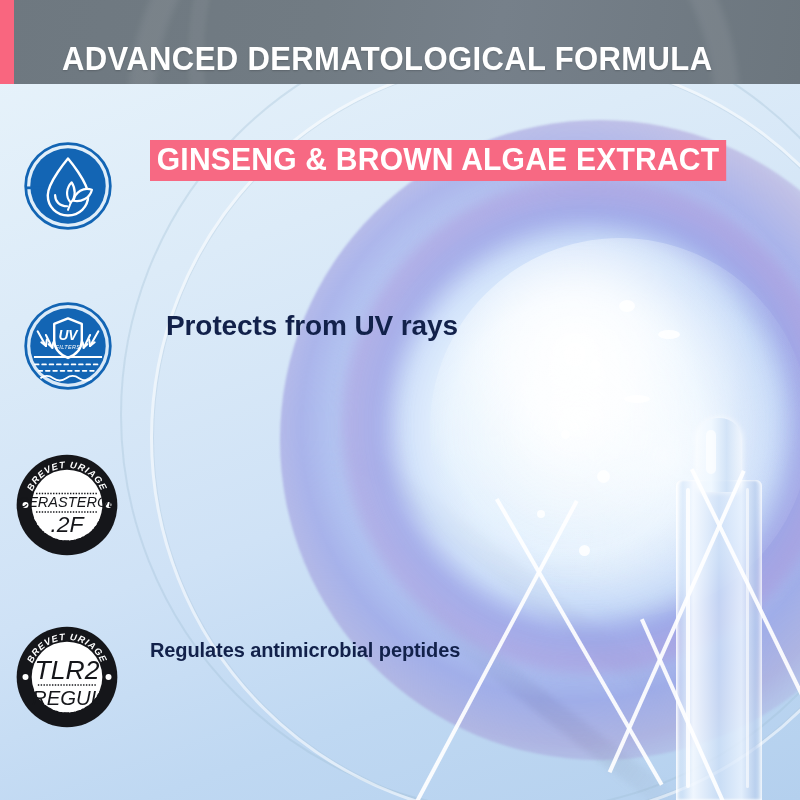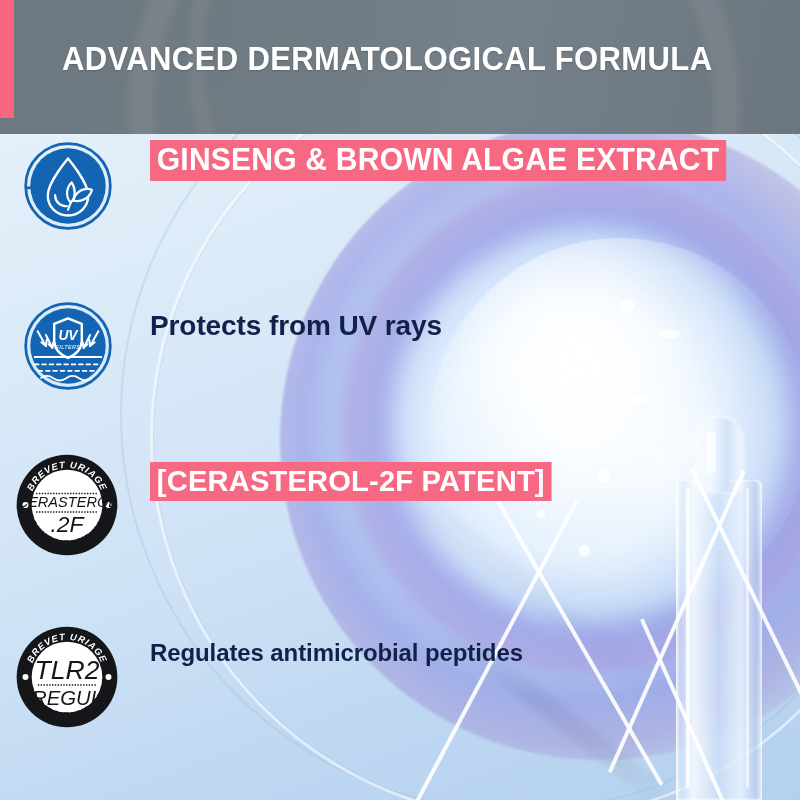--- a/index.html
+++ b/index.html
@@ -56,21 +56,21 @@
       rgba(255,255,255,.30) 0%, rgba(216,232,250,.70) 8%,
       rgba(244,249,255,.92) 20%, rgba(206,224,247,.78) 50%,
       rgba(232,242,254,.88) 76%, rgba(188,208,238,.72) 92%, rgba(255,255,255,.30) 100%);
     box-shadow:inset 2px 0 3px rgba(255,255,255,.9), inset -2px 0 3px rgba(255,255,255,.7);}
   .amp-neck{position:absolute;left:20px;top:0;width:46px;height:74px;border-radius:22px 22px 8px 8px;
     background:linear-gradient(90deg,rgba(255,255,255,.5),rgba(240,248,255,.96),rgba(205,224,246,.75),rgba(255,255,255,.55));
     box-shadow:0 0 6px rgba(255,255,255,.8);}
   .amp-hl{position:absolute;background:rgba(255,255,255,.85);border-radius:3px;filter:blur(.6px);}
 
   
-  .header{position:absolute;left:0;top:0;width:800px;height:134px;
+  .header{position:absolute;left:0;top:0;width:800px;height:84px;
     background:linear-gradient(100deg,#6E7880 0%,#717B83 40%,#76808A 62%,#6C767E 100%);
     overflow:hidden;}
   .header-swoosh{position:absolute;right:60px;top:-180px;width:560px;height:520px;border-radius:50%;
     border:26px solid rgba(255,255,255,.07);filter:blur(3px);}
   .header-swoosh2{position:absolute;right:-40px;top:-260px;width:620px;height:600px;border-radius:50%;
     border:16px solid rgba(255,255,255,.05);filter:blur(2px);}
   .header-accent{position:absolute;left:0;top:0;width:14px;height:118px;background:#F9667F;}
   .header-title{position:absolute;left:62px;top:0;height:118px;display:flex;align-items:center;
     color:#FFFFFF;font-size:33px;font-weight:bold;letter-spacing:.4px;
     font-family:"Liberation Sans Narrow","Liberation Sans",sans-serif;
@@ -82,23 +82,23 @@
   .row{position:absolute;left:0;width:800px;}
   .row-icon{position:absolute;left:22px;top:0;font-style:italic;}
   .row-text{position:absolute;left:150px;top:0;}
   .title-hl{display:inline-block;background:#F76983;color:#FFFFFF;
     font-weight:bold;letter-spacing:.2px;padding:2px 7px 3px 7px;white-space:nowrap;
     font-family:"Liberation Sans Narrow","Liberation Sans",sans-serif;transform:scaleX(.97);transform-origin:left center;}
   .sub{color:#12214A;font-weight:bold;letter-spacing:-.1px;
     font-family:"Liberation Sans",sans-serif;}
 
   .r1{top:22px;} .r1 .title-hl{font-size:31px;} .r1 .sub{font-size:28px;margin-top:9px;}
-  .r2{top:182px;} .r2 .title-hl{font-size:31px;} .r2 .sub{font-size:28px;margin-top:10px;}
+  .r2{top:182px;} .r2 .title-hl{font-size:31px;} .r2 .sub{font-size:28px;margin-top:10px;margin-left:16px;}
   .r3{top:340px;} .r3 .title-hl{font-size:30px;} .r3 .sub{font-size:27px;margin-top:9px;line-height:1.25;}
-  .r4{top:510px;} .r4 .title-hl{font-size:30px;} .r4 .sub{font-size:24px;margin-top:11px;}
+  .r4{top:510px;} .r4 .title-hl{font-size:30px;} .r4 .sub{font-size:20px;margin-top:11px;}
 
   .icon-circle{width:92px;height:92px;}
   .seal{width:106px;height:106px;}
 </style>
 </head>
 <body>
 
 <div class="canvas">
 
   <div class="bg">
@@ -213,21 +213,20 @@
           <text fill="#FFFFFF" font-size="10.5" font-weight="bold" font-family="Liberation Sans, sans-serif" letter-spacing="1.1">
             <textPath href="#arcBot1" startOffset="50%" text-anchor="middle">URIAGE PATENT</textPath>
           </text>
           <line x1="25" y1="47" x2="95" y2="47" stroke="#15161A" stroke-width="1.6" stroke-dasharray="1.6 1.6"></line>
           <text x="60" y="62" text-anchor="middle" fill="#15161A" font-size="16.5" font-family="Liberation Sans, sans-serif">CERASTEROL</text>
           <line x1="25" y1="68" x2="95" y2="68" stroke="#15161A" stroke-width="1.6" stroke-dasharray="1.6 1.6"></line>
           <text x="60" y="91" text-anchor="middle" fill="#15161A" font-size="26" font-family="Liberation Sans, sans-serif">.2F</text>
         </svg>
       </div>
       <div class="row-text" style="top:4px;">
-        <div><span class="title-hl">[CERASTEROL-2F PATENT]</span></div>
       </div>
     </div>
 
     <div class="row r4">
       <div class="row-icon" style="left:14px;top:-4px;">
         <svg class="seal" viewBox="0 0 120 120">
           <defs>
             <path id="arcTop2" d="M 18 60 A 42 42 0 0 1 102 60"></path>
             <path id="arcBot2" d="M 20 60 A 40 40 0 0 0 100 60"></path>
           </defs>

